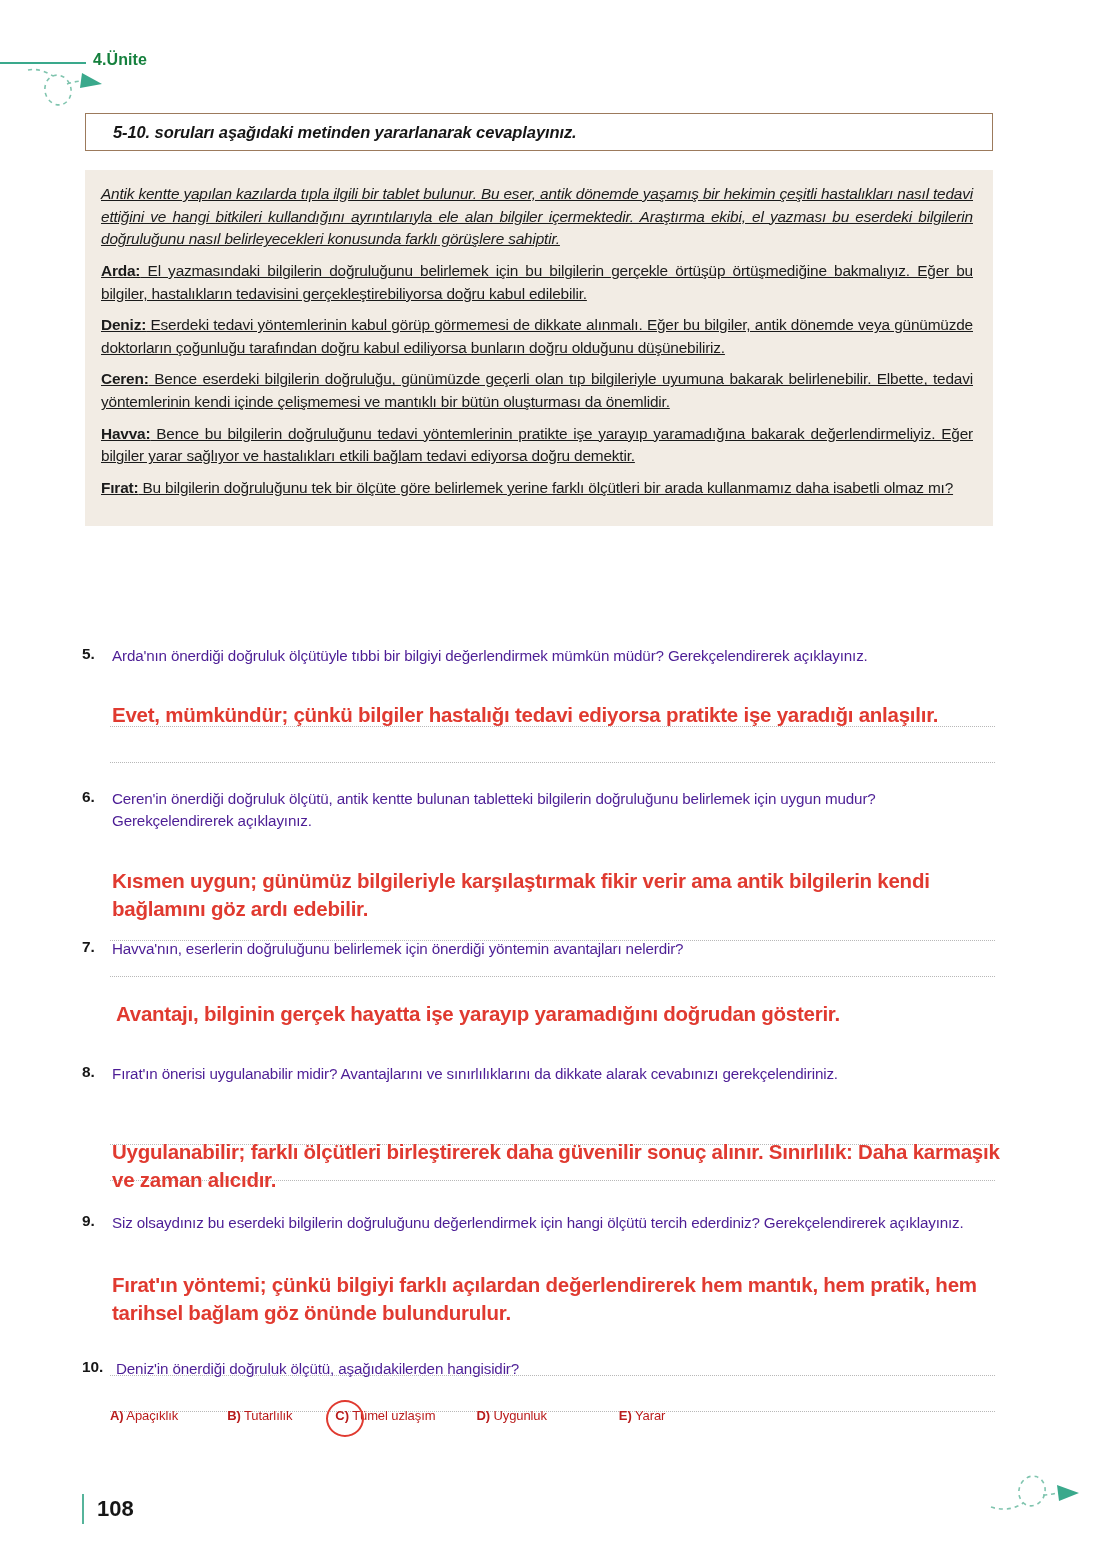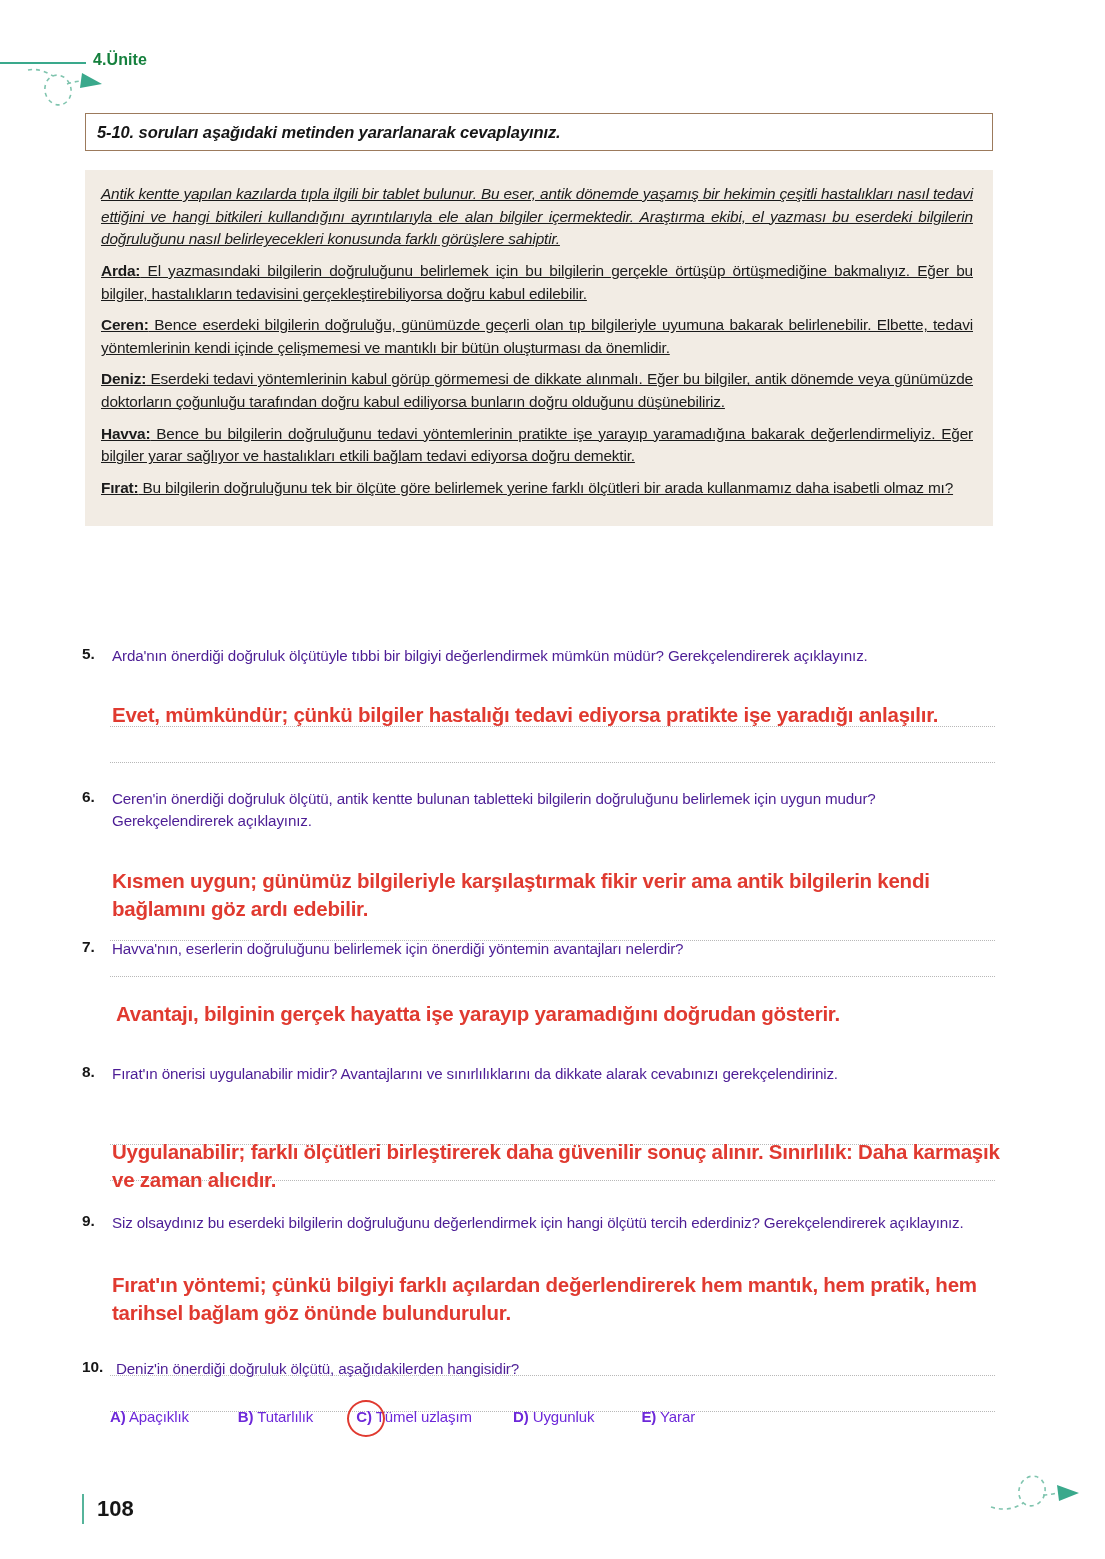--- a/index.html
+++ b/index.html
@@ -61,20 +61,21 @@
     position: absolute;
     top: 113px;
     left: 85px;
     width: 908px;
     height: 38px;
     border: 1.5px solid #9c7a5c;
     background: #ffffff;
     box-sizing: border-box;
     display: flex;
     align-items: center;
+    padding-left: 16px;
   }
   .instruction-text {
     font-size: 16.5px;
     font-style: italic;
     font-weight: bold;
     padding-left: 11px;
     color: #161616;
     letter-spacing: -0.1px;
   }
 
@@ -156,31 +157,31 @@
   
   .options {
     position: absolute;
     left: 110px;
     top: 1408px;
     width: 760px;
     display: flex;
     align-items: center;
   }
   .option {
-    font-size: 15px;
-    color: #6d28d9;
+    font-size: 13px;
+    color: #b91c1c;
     white-space: nowrap;
     position: relative;
     letter-spacing: -0.1px;
   }
   .option .letter { font-weight: bold; }
   .opt-gap-1 { margin-right: 49px; }
   .opt-gap-2 { margin-right: 43px; }
   .opt-gap-3 { margin-right: 41px; }
-  .opt-gap-4 { margin-right: 47px; }
+  .opt-gap-4 { margin-right: 72px; }
   .circle-mark {
     position: absolute;
     left: -9px;
     top: -8px;
     width: 34px;
     height: 33px;
     border: 2.6px solid #e03a30;
     border-radius: 50%;
     pointer-events: none;
   }
@@ -221,23 +222,23 @@
 
 <div class="instruction-box">
   <div class="instruction-text">5-10. soruları aşağıdaki metinden yararlanarak cevaplayınız.</div>
 </div>
 
 <div class="passage">
   <p class="intro">Antik kentte yapılan kazılarda tıpla ilgili bir tablet bulunur. Bu eser, antik dönemde yaşamış bir hekimin çeşitli hastalıkları nasıl tedavi ettiğini ve hangi bitkileri kullandığını ayrıntılarıyla ele alan bilgiler içermektedir. Araştırma ekibi, el yazması bu eserdeki bilgilerin doğruluğunu nasıl belirleyecekleri konusunda farklı görüşlere sahiptir.</p>
 
   <p><span class="speaker">Arda:</span><span> El yazmasındaki bilgilerin doğruluğunu belirlemek için bu bilgilerin gerçekle örtüşüp örtüşmediğine bakmalıyız. Eğer bu bilgiler, hastalıkların tedavisini gerçekleştirebiliyorsa doğru kabul edilebilir.</span></p>
 
+  <p><span class="speaker">Deniz:</span><span> Eserdeki tedavi yöntemlerinin kabul görüp görmemesi de dikkate alınmalı. Eğer bu bilgiler, antik dönemde veya günümüzde doktorların çoğunluğu tarafından doğru kabul ediliyorsa bunların doğru olduğunu düşünebiliriz.</span></p>
+
   <p><span class="speaker">Ceren:</span><span> Bence eserdeki bilgilerin doğruluğu, günümüzde geçerli olan tıp bilgileriyle uyumuna bakarak belirlenebilir. Elbette, tedavi yöntemlerinin kendi içinde çelişmemesi ve mantıklı bir bütün oluşturması da önemlidir.</span></p>
-
-  <p><span class="speaker">Deniz:</span><span> Eserdeki tedavi yöntemlerinin kabul görüp görmemesi de dikkate alınmalı. Eğer bu bilgiler, antik dönemde veya günümüzde doktorların çoğunluğu tarafından doğru kabul ediliyorsa bunların doğru olduğunu düşünebiliriz.</span></p>
 
   <p><span class="speaker">Havva:</span><span> Bence bu bilgilerin doğruluğunu tedavi yöntemlerinin pratikte işe yarayıp yaramadığına bakarak değerlendirmeliyiz. Eğer bilgiler yarar sağlıyor ve hastalıkları etkili bağlam tedavi ediyorsa doğru demektir.</span></p>
 
   <p><span class="speaker">Fırat:</span><span> Bu bilgilerin doğruluğunu tek bir ölçüte göre belirlemek yerine farklı ölçütleri bir arada kullanmamız daha isabetli olmaz mı?</span></p>
 </div>
 
 <div class="qwrap" style="top:645px;">
   <div class="question">
     <div class="q-num">5.</div>
     <div class="q-text">Arda'nın önerdiği doğruluk ölçütüyle tıbbi bir bilgiyi değerlendirmek mümkün müdür? Gerekçelendirerek açıklayınız.</div>

